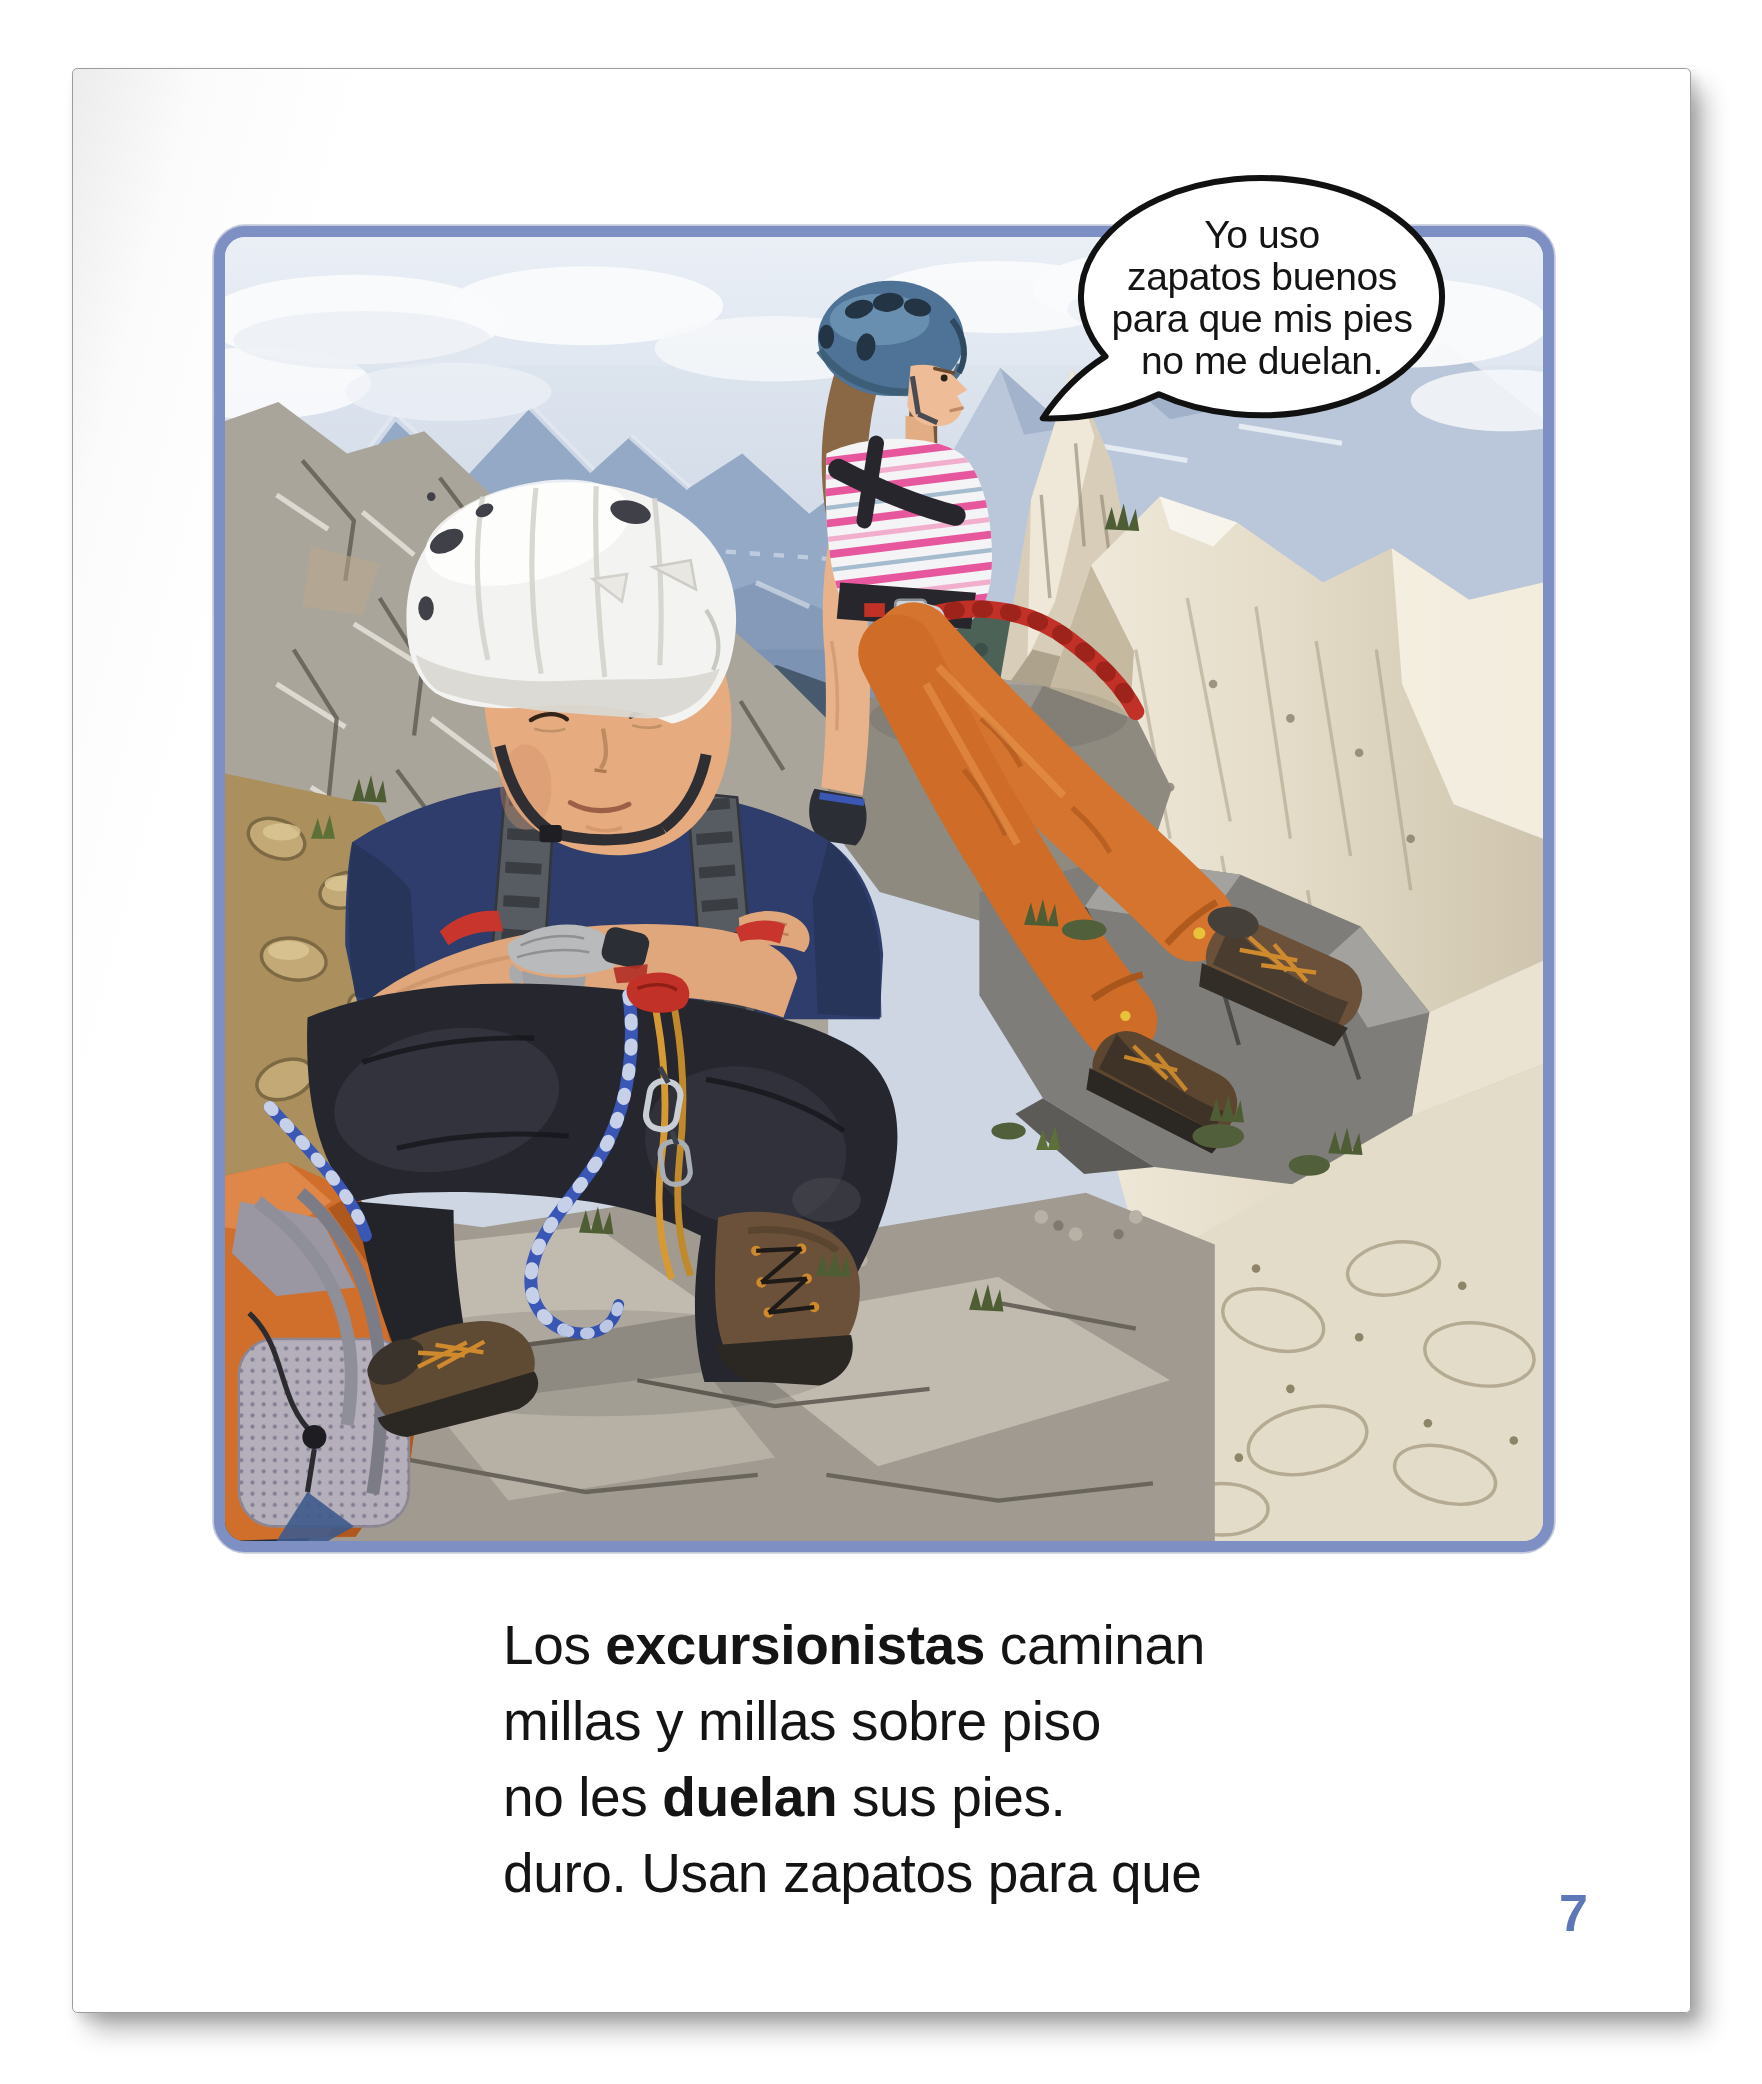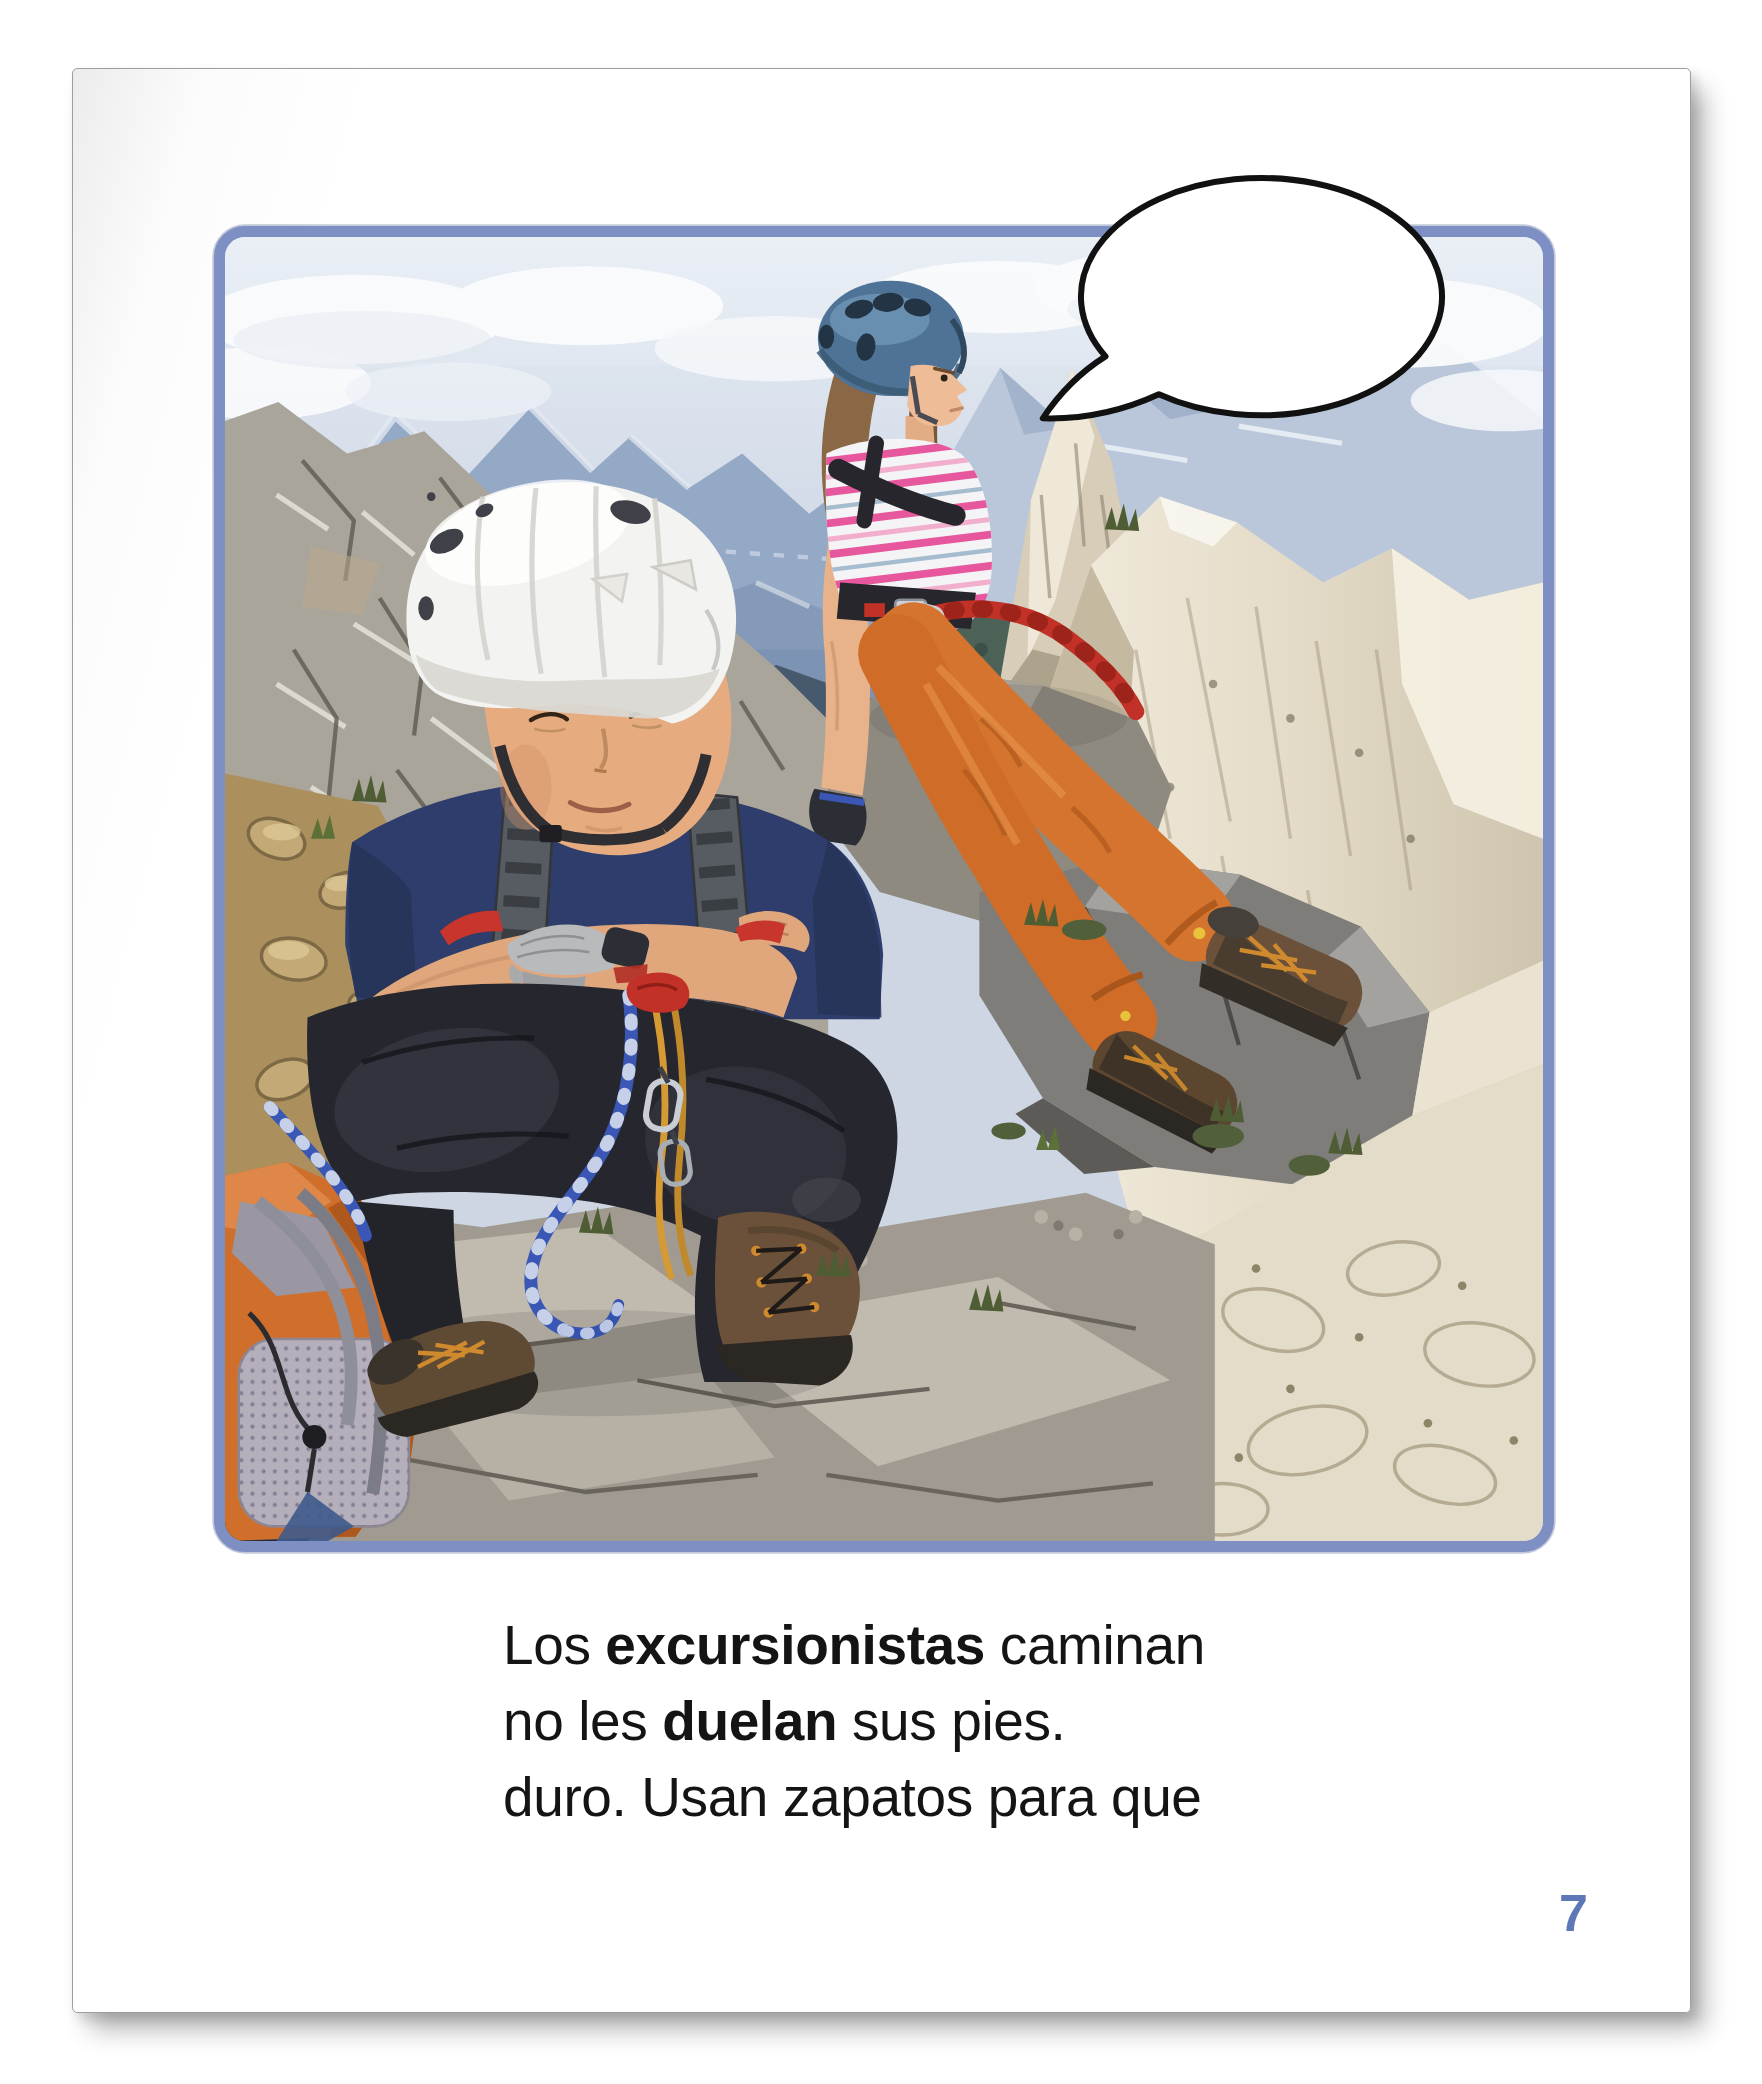--- a/index.html
+++ b/index.html
@@ -583,24 +583,31 @@
             <path d="M 944 1062 L 952 1038 L 958 1060 L 966 1034 L 972 1062 Z"></path>
           </g>
         </g>
       </svg>
     </div>
 
     <div class="speech-bubble">
       <svg viewBox="0 0 520 335">
         <path d="M 103 218 Q 60 245 30 290 Q 100 292 165 262 A 210 138 0 1 0 103 218 Z" fill="#ffffff" stroke="#111111" stroke-width="7" stroke-linejoin="round"></path>
       </svg>
+      <div class="bubble-text">
+        <div>Yo uso</div>
+        <div>zapatos buenos</div>
+        <div>para que mis pies</div>
+        <div>no me duelan.</div>
+      </div>
     </div>
 
     <div class="body-text">
       <div><span>Los </span><b>excursionistas</b><span> caminan</span></div>
+      <div>millas y millas sobre piso</div>
       <div><span>no les </span><b>duelan</b><span> sus pies.</span></div>
       <div>duro. Usan zapatos para que</div>
     </div>
 
     <div class="page-number">7</div>
 
   </div>
 </div>
 
 

